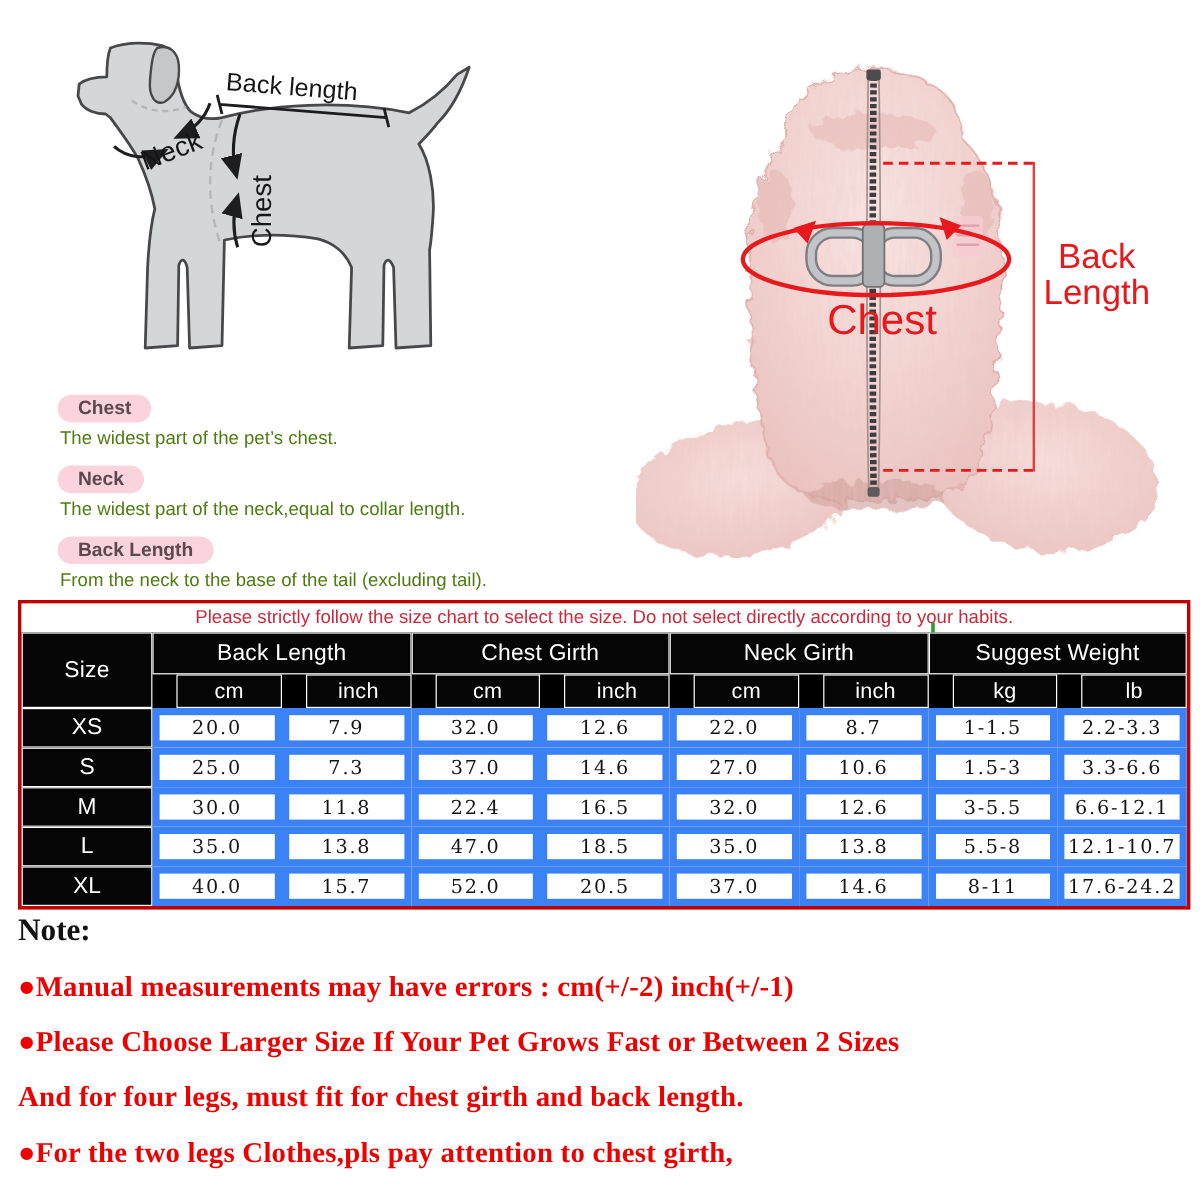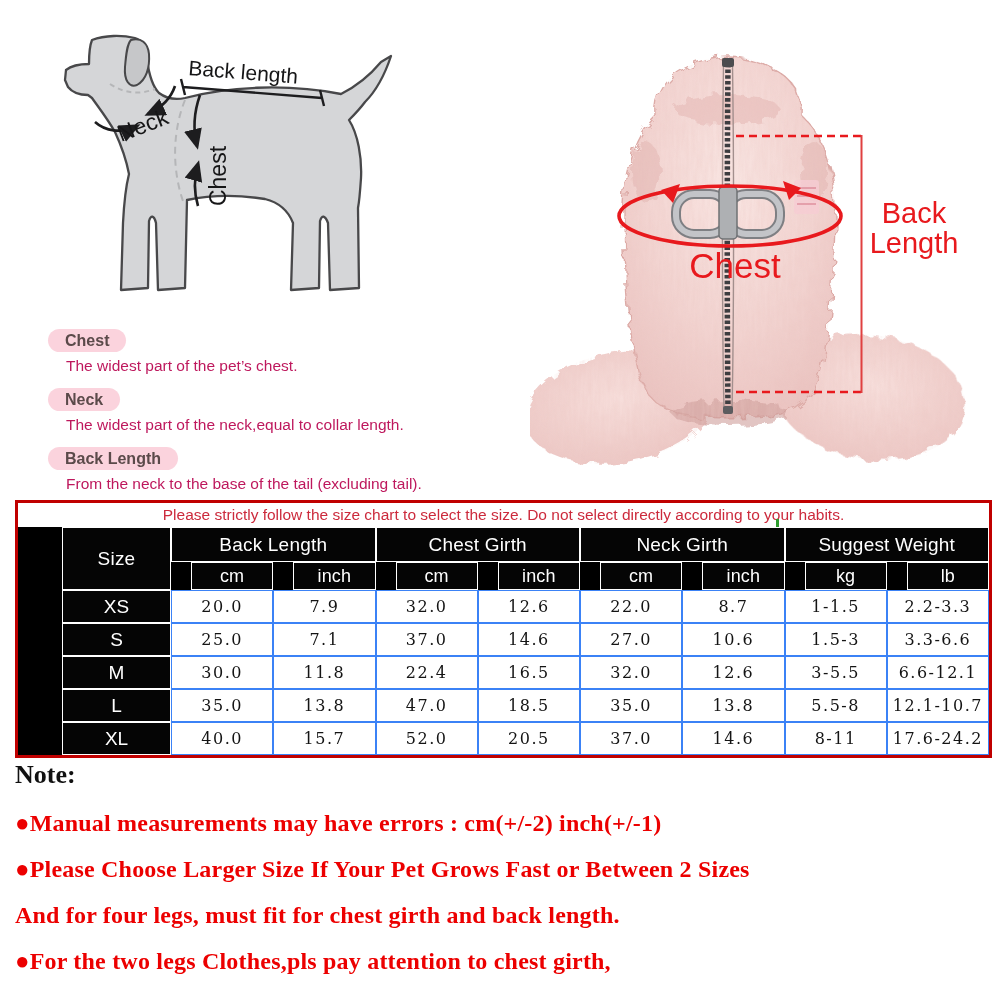--- a/index.html
+++ b/index.html
@@ -5,41 +5,41 @@
   html,body{margin:0;padding:0;background:#fff;}
   .canvas{position:relative;width:1000px;height:1000px;background:#fff;overflow:hidden;
           font-family:"Liberation Sans",sans-serif;}
   svg text{font-family:"Liberation Sans",sans-serif;}
 
   
   .defs{position:absolute;left:48px;top:329px;width:470px;}
   .def-block{margin-bottom:13px;}
   .pill{display:inline-block;background:#fbd3dd;color:#5b4a4a;font-size:16px;font-weight:bold;
         padding:2px 17px;border-radius:12px;line-height:19px;}
-  .def-desc{margin:5px 0 0 18px;color:#be185d;font-size:15.5px;line-height:18px;}
+  .def-desc{margin:5px 0 0 2px;color:#4d7c0f;font-size:15.5px;line-height:18px;}
 
   
   .size-table{position:absolute;left:15px;top:500px;width:977px;border:3px solid #c00000;
               box-sizing:border-box;background:#fff;}
   .warn{height:24px;display:flex;align-items:center;justify-content:center;
         color:#cc2a3c;font-size:15.5px;background:#fff;}
   .grid{display:grid;grid-template-columns:109px repeat(8,1fr);
-        grid-template-rows:35px 28px;grid-auto-rows:33px;background:#000;padding-left:44px;}
+        grid-template-rows:35px 28px;grid-auto-rows:33px;background:#000;}
   .cell{display:flex;align-items:center;justify-content:center;box-sizing:border-box;}
   .head{background:#050505;color:#fff;border:1px solid #fff;font-size:19px;letter-spacing:.2px;}
   .unit{font-size:18px;margin-left:20px;}
   .g-size{grid-column:1;grid-row:1/3;}
   .g1{grid-column:2/4;grid-row:1;} .g2{grid-column:4/6;grid-row:1;}
   .g3{grid-column:6/8;grid-row:1;} .g4{grid-column:8/10;grid-row:1;text-align:right;}
   .u1{grid-column:2;grid-row:2;} .u2{grid-column:3;grid-row:2;}
   .u3{grid-column:4;grid-row:2;} .u4{grid-column:5;grid-row:2;}
   .u5{grid-column:6;grid-row:2;} .u6{grid-column:7;grid-row:2;}
   .u7{grid-column:8;grid-row:2;} .u8{grid-column:9;grid-row:2;}
   .sizecol{background:#050505;color:#fff;border:1px solid #fff;font-size:19px;}
-  .val{background:#fff;color:#141414;border:1px solid #3b82f6;
+  .val{background:#fff;color:#141414;border:6px solid #3b82f6;
        font-family:"DejaVu Serif","Liberation Serif",serif;font-size:16px;letter-spacing:1.5px;}
   .green-tick{position:absolute;left:776px;top:519px;width:3px;height:8px;background:#2f9e2f;}
 
   
   .notes{position:absolute;left:15px;top:760px;width:920px;
          font-family:"Liberation Serif",serif;font-weight:bold;}
   .note-title{color:#111;font-size:26px;margin-bottom:20px;}
   .note-line{color:#ec0000;font-size:24px;margin-bottom:19px;letter-spacing:.2px;}
 
   .abs{position:absolute;}
@@ -198,21 +198,21 @@
         <div class="cell val">20.0</div>
         <div class="cell val">7.9</div>
         <div class="cell val">32.0</div>
         <div class="cell val">12.6</div>
         <div class="cell val">22.0</div>
         <div class="cell val">8.7</div>
         <div class="cell val">1-1.5</div>
         <div class="cell val">2.2-3.3</div>
         <div class="cell sizecol">S</div>
         <div class="cell val">25.0</div>
-        <div class="cell val">7.1</div>
+        <div class="cell val">7.3</div>
         <div class="cell val">37.0</div>
         <div class="cell val">14.6</div>
         <div class="cell val">27.0</div>
         <div class="cell val">10.6</div>
         <div class="cell val">1.5-3</div>
         <div class="cell val">3.3-6.6</div>
         <div class="cell sizecol">M</div>
         <div class="cell val">30.0</div>
         <div class="cell val">11.8</div>
         <div class="cell val">22.4</div>

